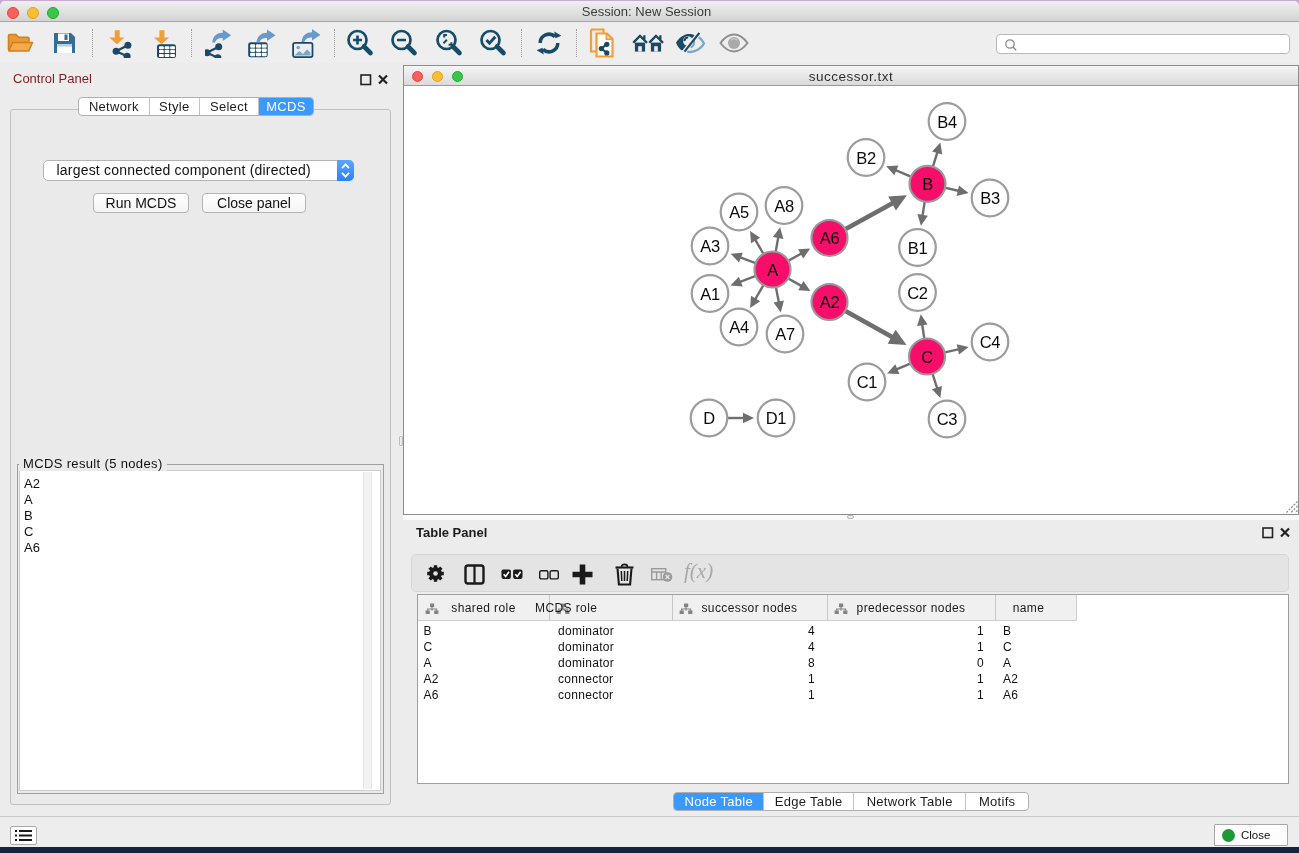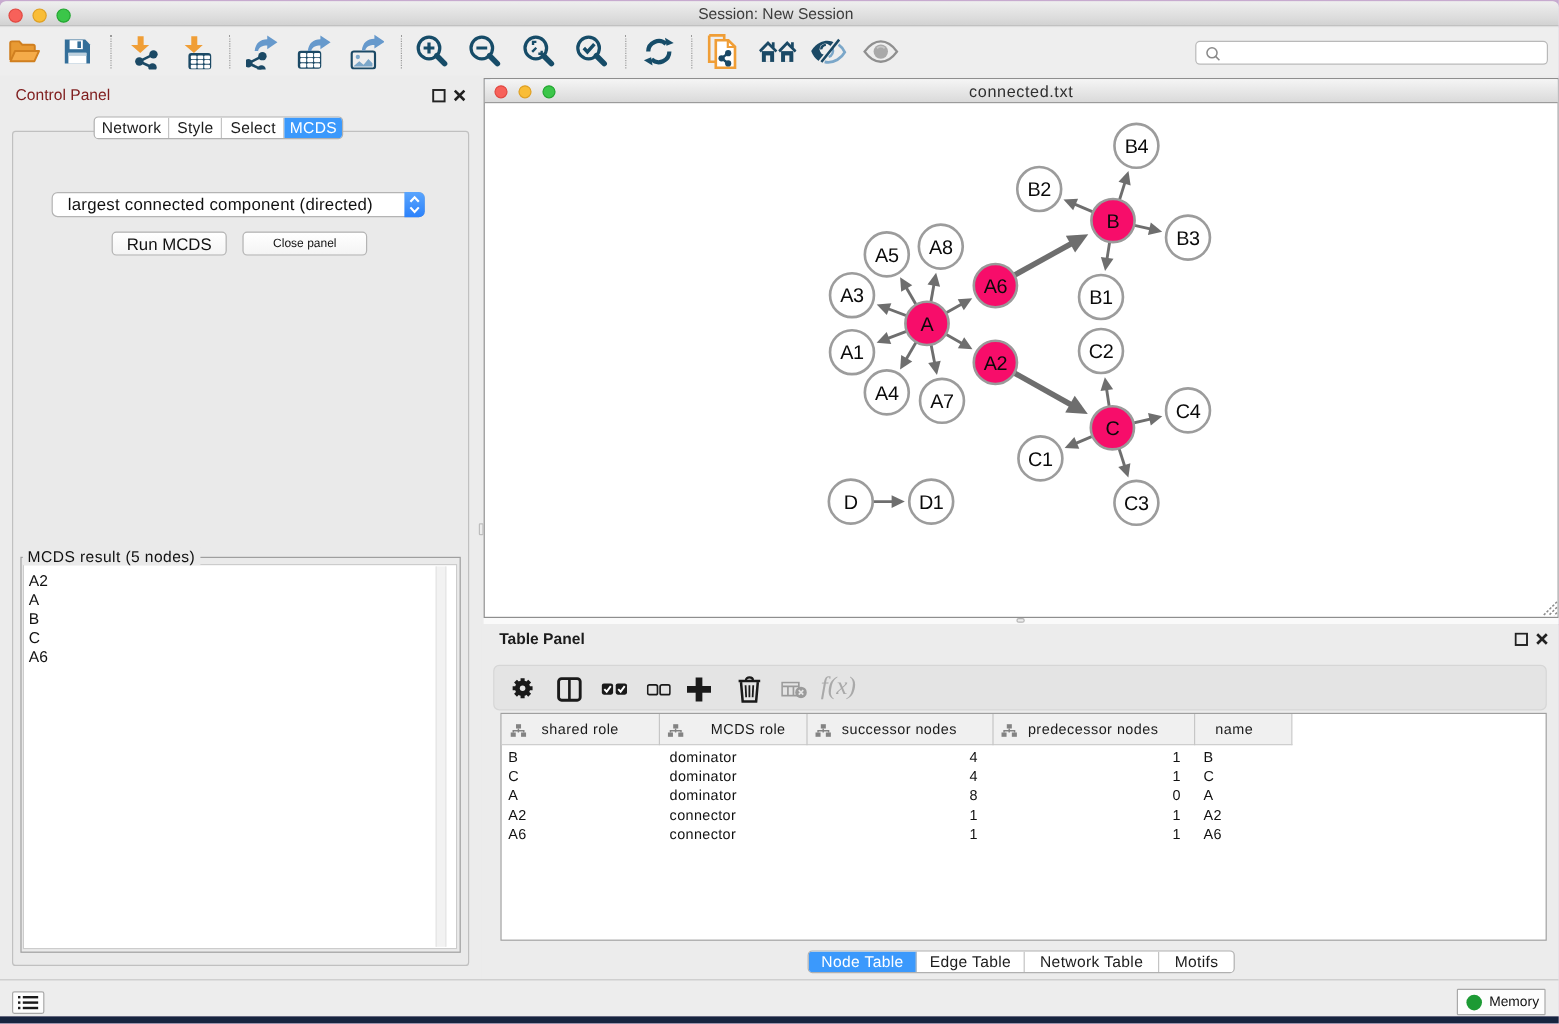--- a/index.html
+++ b/index.html
@@ -241,54 +241,54 @@
 <path d="M10 10 l3.2 3.2" stroke="#8a8a8a" stroke-width="1.3"></path>
         </svg>
       </div>
     </div>
   <div id="cpanel">
     <h1>Control Panel</h1>
     <svg class="wbtns" style="left:360px;top:11px" width="28" height="12" viewBox="0 0 28 12">
 <rect x="1" y="1" width="9.5" height="9.5" fill="none" stroke="#222" stroke-width="1.6"></rect>
 <path d="M19 1.5 l8 8 M27 1.5 l-8 8" stroke="#222" stroke-width="2.2"></path>
       </svg>
-      <div class="tabs" style="left:78px;top:34px;width:208px">
+      <div class="tabs" style="left:78px;top:34px;width:236px">
 <div class="tab" style="width:73px">Network</div>
 <div class="tab" style="width:52px">Style</div>
 <div class="tab" style="width:61px">Select</div>
 <div class="tab sel" style="width:56px">MCDS</div>
 </div>
       <div id="cp-content">
         <div style="position:absolute;left:32px;top:50px;width:311px;height:21px;background:#fff;border:1px solid #b4b4b4;border-radius:5px">
 <div style="position:absolute;left:12.5px;top:1px;font-size:14px;letter-spacing:0.2px;color:#111">largest connected component (directed)</div>
 <div style="position:absolute;right:-1px;top:-1px;width:17px;height:21px;background:linear-gradient(#5aa5fd,#2c82fb);border-radius:0 5px 5px 0">
 <svg width="17" height="21" viewBox="0 0 17 21">
               <path d="M5 8.2 l3.5-3.8 3.5 3.8 M5 12.8 l3.5 3.8 3.5-3.8" fill="none" stroke="#fff" stroke-width="1.8"></path>
             </svg>
 </div>
         </div>
         <div style="position:absolute;left:82px;top:83px;width:96px;height:20px;background:linear-gradient(#ffffff,#f4f4f4);border:1px solid #b4b4b4;border-radius:4px;text-align:center;font-size:14px;color:#111;line-height:19px">Run MCDS</div>
-        <div style="position:absolute;left:191px;top:83px;width:104px;height:20px;background:linear-gradient(#ffffff,#f4f4f4);border:1px solid #b4b4b4;border-radius:4px;text-align:center;font-size:10px;color:#111;line-height:19px">Close panel</div>
+        <div style="position:absolute;left:191px;top:83px;width:104px;height:20px;background:linear-gradient(#ffffff,#f4f4f4);border:1px solid #b4b4b4;border-radius:4px;text-align:center;font-size:14px;color:#111;line-height:19px">Close panel</div>
         <div style="position:absolute;left:6px;top:353.5px;width:367px;height:330px;border:1px solid #9f9f9f"></div>
         <div style="position:absolute;left:8px;top:346px;background:#eaeaea;padding:0 4px;font-size:13px;letter-spacing:0.35px;color:#111;z-index:2">MCDS result (5 nodes)</div>
         <div style="position:absolute;left:8px;top:359.5px;width:362px;height:321px;background:#fff;border:1px solid #cccccc">
 <div style="padding:5px 0 0 4px;line-height:16px;font-size:13px;color:#111">A2<br>A<br>B<br>C<br>A6</div>
 <div style="position:absolute;right:8px;top:1px;bottom:1px;width:9px;background:#f2f2f2;border-left:1px solid #e4e4e4;border-right:1px solid #e4e4e4"></div>
 </div>
       </div>
   </div>
   <div id="netwin">
     <svg style="position:absolute;left:0;top:0" width="5" height="5">
         <path d="M0 0 h5 L0 5 Z" fill="#4a7ab5"></path>
       </svg>
     <div id="nettitle">
       <span class="tl red" style="left:8px;top:4.5px;width:11px;height:11px"></span>
       <span class="tl yel" style="left:28px;top:4.5px;width:11px;height:11px"></span>
       <span class="tl grn" style="left:48px;top:4.5px;width:11px;height:11px"></span>
-      <div class="title">connected.txt</div>
+      <div class="title">successor.txt</div>
     </div>
     <div id="netcanvas" style="position:absolute;left:0;top:21px;width:894px;height:428px;overflow:hidden">
       <svg width="894" height="428" viewBox="0 0 894 428" style="position:absolute;left:0;top:0">
           <line x1="365.5" y1="177.3" x2="350.9" y2="152.2" stroke="#6e6e6e" stroke-width="2.4"></line>
           <polygon points="346.1,144.0 356.2,150.8 347.0,156.2" fill="#6e6e6e"></polygon>
           <line x1="369.6" y1="176.6" x2="374.4" y2="149.5" stroke="#6e6e6e" stroke-width="2.4"></line>
           <polygon points="376.1,140.2 379.4,151.9 368.9,150.0" fill="#6e6e6e"></polygon>
           <line x1="362.9" y1="180.4" x2="335.5" y2="170.1" stroke="#6e6e6e" stroke-width="2.4"></line>
           <polygon points="326.6,166.7 338.8,165.7 335.0,175.6" fill="#6e6e6e"></polygon>
           <line x1="362.9" y1="184.7" x2="335.4" y2="195.2" stroke="#6e6e6e" stroke-width="2.4"></line>
@@ -438,21 +438,21 @@
           <div style="position:absolute;left:0px;width:131px;top:6px;text-align:center">shared role</div>
           <div style="position:absolute;left:131px;top:0;width:0;height:26px;border-left:1px solid #c6c6c6"></div>
           <svg width="14" height="12" viewBox="0 0 14 12" style="position:absolute;top:8px;left:138px">
 <g fill="#838383">
               <rect x="5" y="0.5" width="4.2" height="3.6"></rect>
               <rect x="0.6" y="7.4" width="4.2" height="3.6"></rect>
               <rect x="9.2" y="7.4" width="4.2" height="3.6"></rect>
             </g>
 <path d="M7 4 v1.6 M2.7 7.4 V6 h8.8 v1.4 M7 5.6 v1.8" fill="none" stroke="#838383" stroke-width="1.2"></path>
           </svg>
-          <div style="position:absolute;left:144px;width:123px;top:6px;text-align:center">MCDS role</div>
+          <div style="position:absolute;left:117px;width:123px;top:6px;">MCDS role</div>
           <div style="position:absolute;left:254px;top:0;width:0;height:26px;border-left:1px solid #c6c6c6"></div>
           <svg width="14" height="12" viewBox="0 0 14 12" style="position:absolute;top:8px;left:261px">
 <g fill="#838383">
               <rect x="5" y="0.5" width="4.2" height="3.6"></rect>
               <rect x="0.6" y="7.4" width="4.2" height="3.6"></rect>
               <rect x="9.2" y="7.4" width="4.2" height="3.6"></rect>
             </g>
 <path d="M7 4 v1.6 M2.7 7.4 V6 h8.8 v1.4 M7 5.6 v1.8" fill="none" stroke="#838383" stroke-width="1.2"></path>
           </svg>
           <div style="position:absolute;left:254px;width:155px;top:6px;text-align:center">successor nodes</div>
@@ -510,17 +510,17 @@
             <rect x="0" y="5.5" width="2" height="2"></rect>
             <rect x="0" y="10" width="2" height="2"></rect>
 <rect x="4" y="1" width="13" height="2"></rect>
             <rect x="4" y="5.5" width="13" height="2"></rect>
             <rect x="4" y="10" width="13" height="2"></rect>
           </g>
         </svg>
       </div>
       <div class="btnw" style="position:absolute;left:1214px;top:7px;width:74px;height:22px;border-radius:1px">
 <span style="position:absolute;left:7px;top:4px;width:13px;height:13px;border-radius:50%;background:#1d9a34"></span>
-<span style="position:absolute;left:26px;top:4px;font-size:11.5px;color:#111">Memory</span>
+<span style="position:absolute;left:26px;top:4px;font-size:11.5px;color:#111">Close</span>
       </div>
     </div>
 </div>
 <div id="navybottom"></div>
 
 </body></html>

